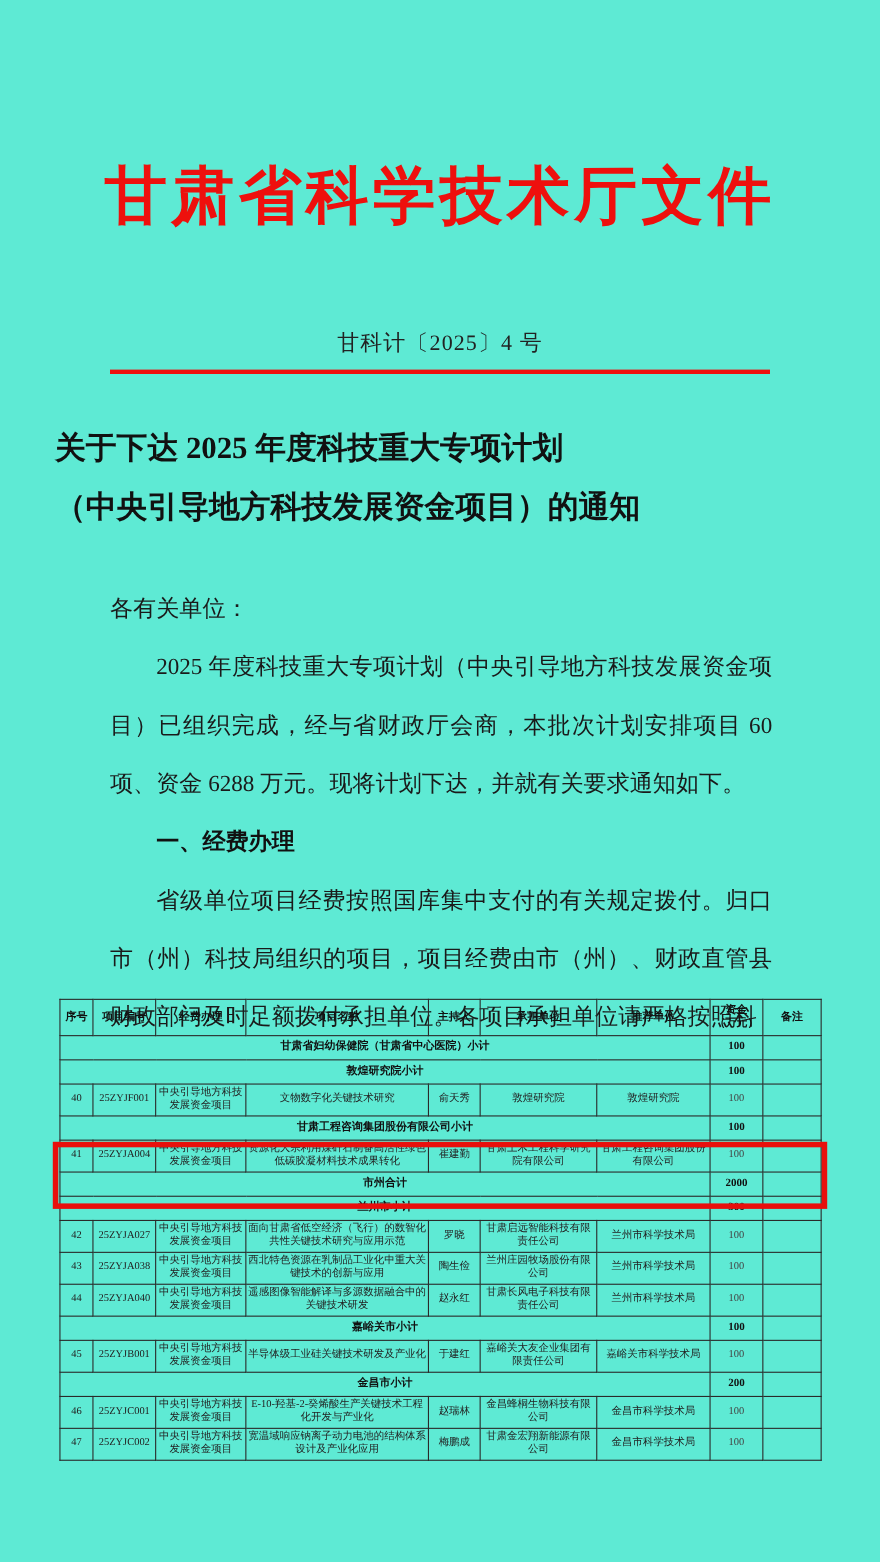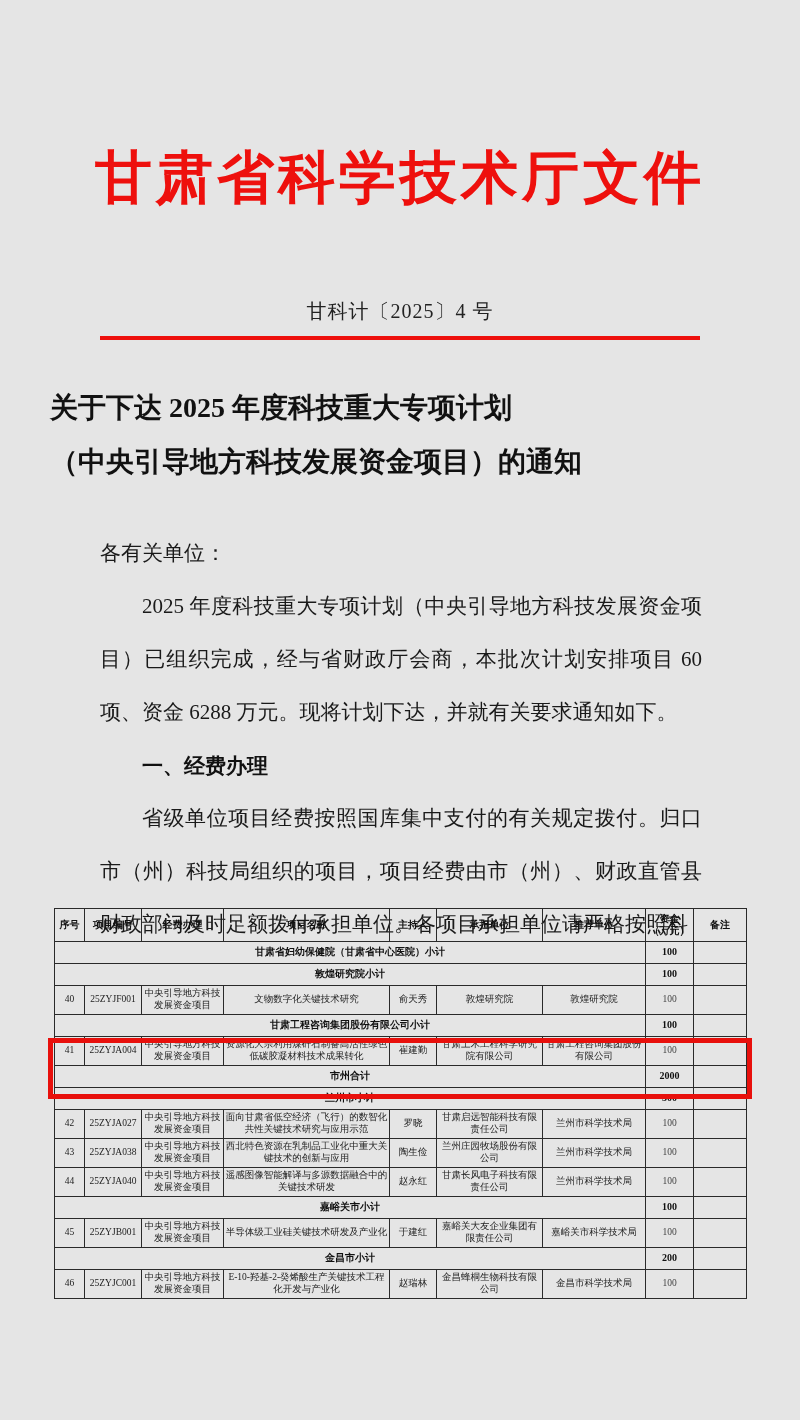--- a/index.html
+++ b/index.html
@@ -3,21 +3,21 @@
 <meta charset="utf-8">
 <style>
   * { margin: 0; padding: 0; box-sizing: border-box; }
   html, body { background: #ffffff; }
   body { font-family: "Liberation Serif", "DejaVu Serif", serif; }
   .page {
     position: relative;
     width: 800px;
     height: 1420px;
     margin: 0 auto;
-    background: #e5e5e5;
+    background: #5eead4;
     overflow: hidden;
   }
   .agency-title {
     position: absolute;
     top: 140px;
     left: 0;
     width: 100%;
     text-align: center;
     font-size: 57px;
     font-weight: bold;
@@ -273,18 +273,29 @@
             <td>46</td>
             <td>25ZYJC001</td>
             <td>中央引导地方科技发展资金项目</td>
             <td>E-10-羟基-2-癸烯酸生产关键技术工程化开发与产业化</td>
             <td>赵瑞林</td>
             <td>金昌蜂桐生物科技有限公司</td>
             <td>金昌市科学技术局</td>
             <td class="amount-data">100</td>
             <td></td>
           </tr>
+          <tr class="data-row">
+            <td>47</td>
+            <td>25ZYJC002</td>
+            <td>中央引导地方科技发展资金项目</td>
+            <td>宽温域响应钠离子动力电池的结构体系设计及产业化应用</td>
+            <td>梅鹏成</td>
+            <td>甘肃金宏翔新能源有限公司</td>
+            <td>金昌市科学技术局</td>
+            <td class="amount-data">100</td>
+            <td></td>
+          </tr>
         </tbody>
     </table>
     <div class="highlight-box" style="left: -6px; width: 704px; top: 130px; height: 61px;"></div>
   </div>
 
 </div>
 
 </body></html>

